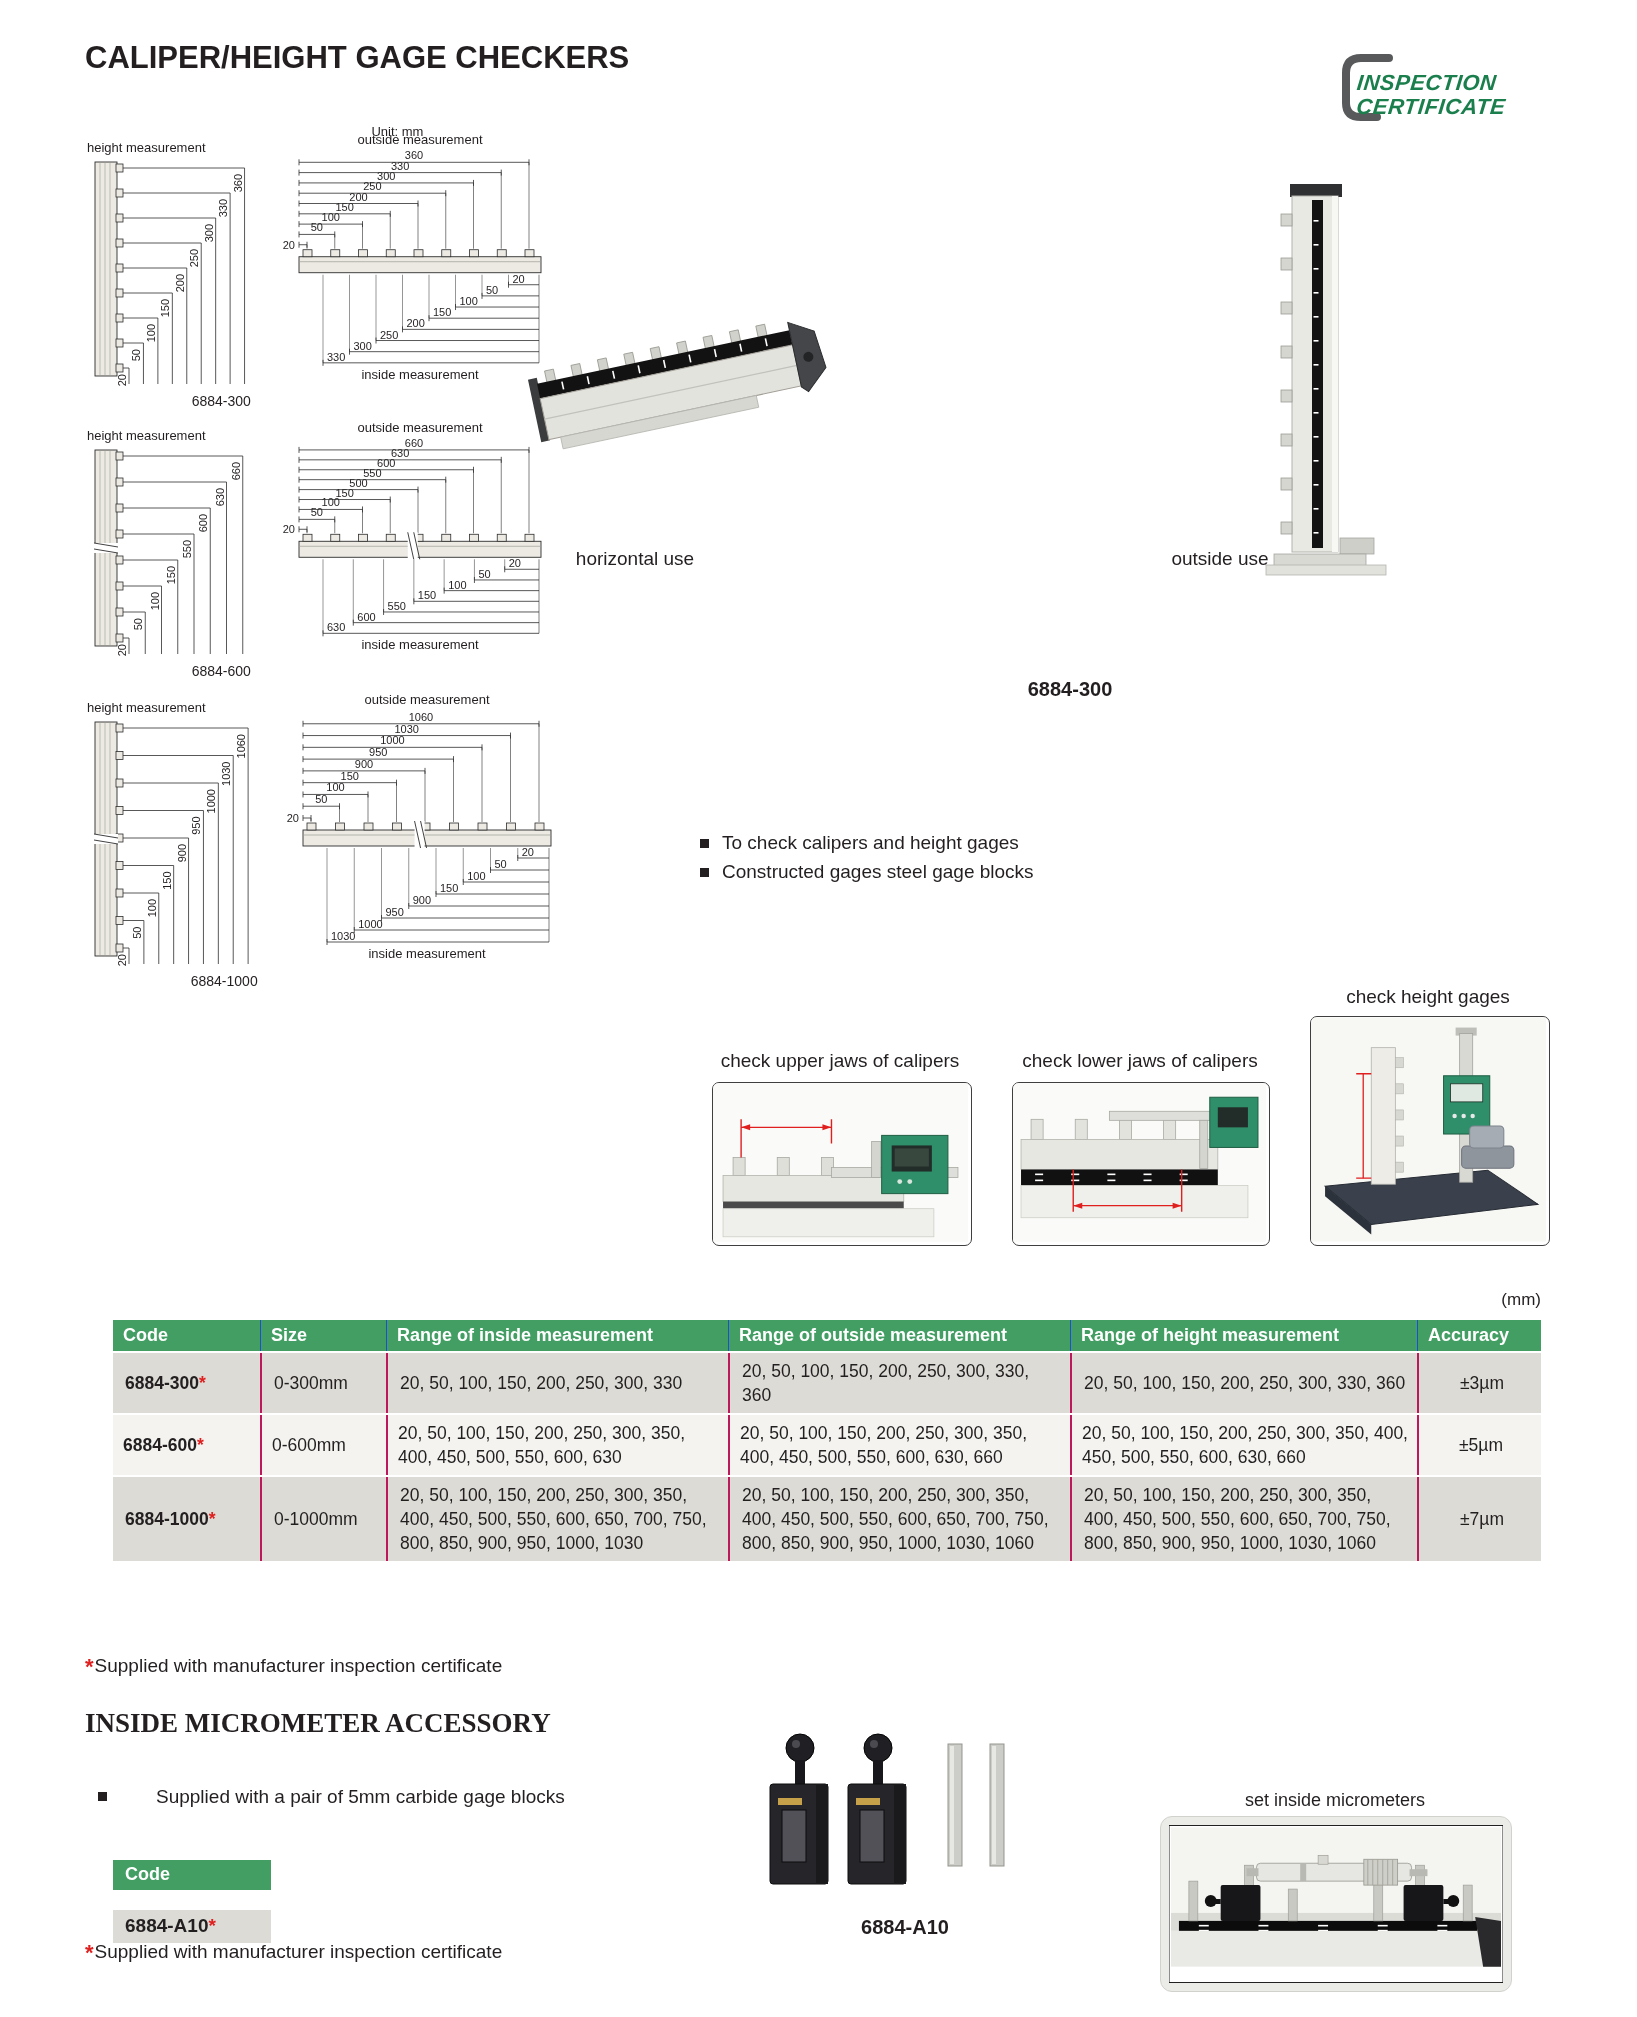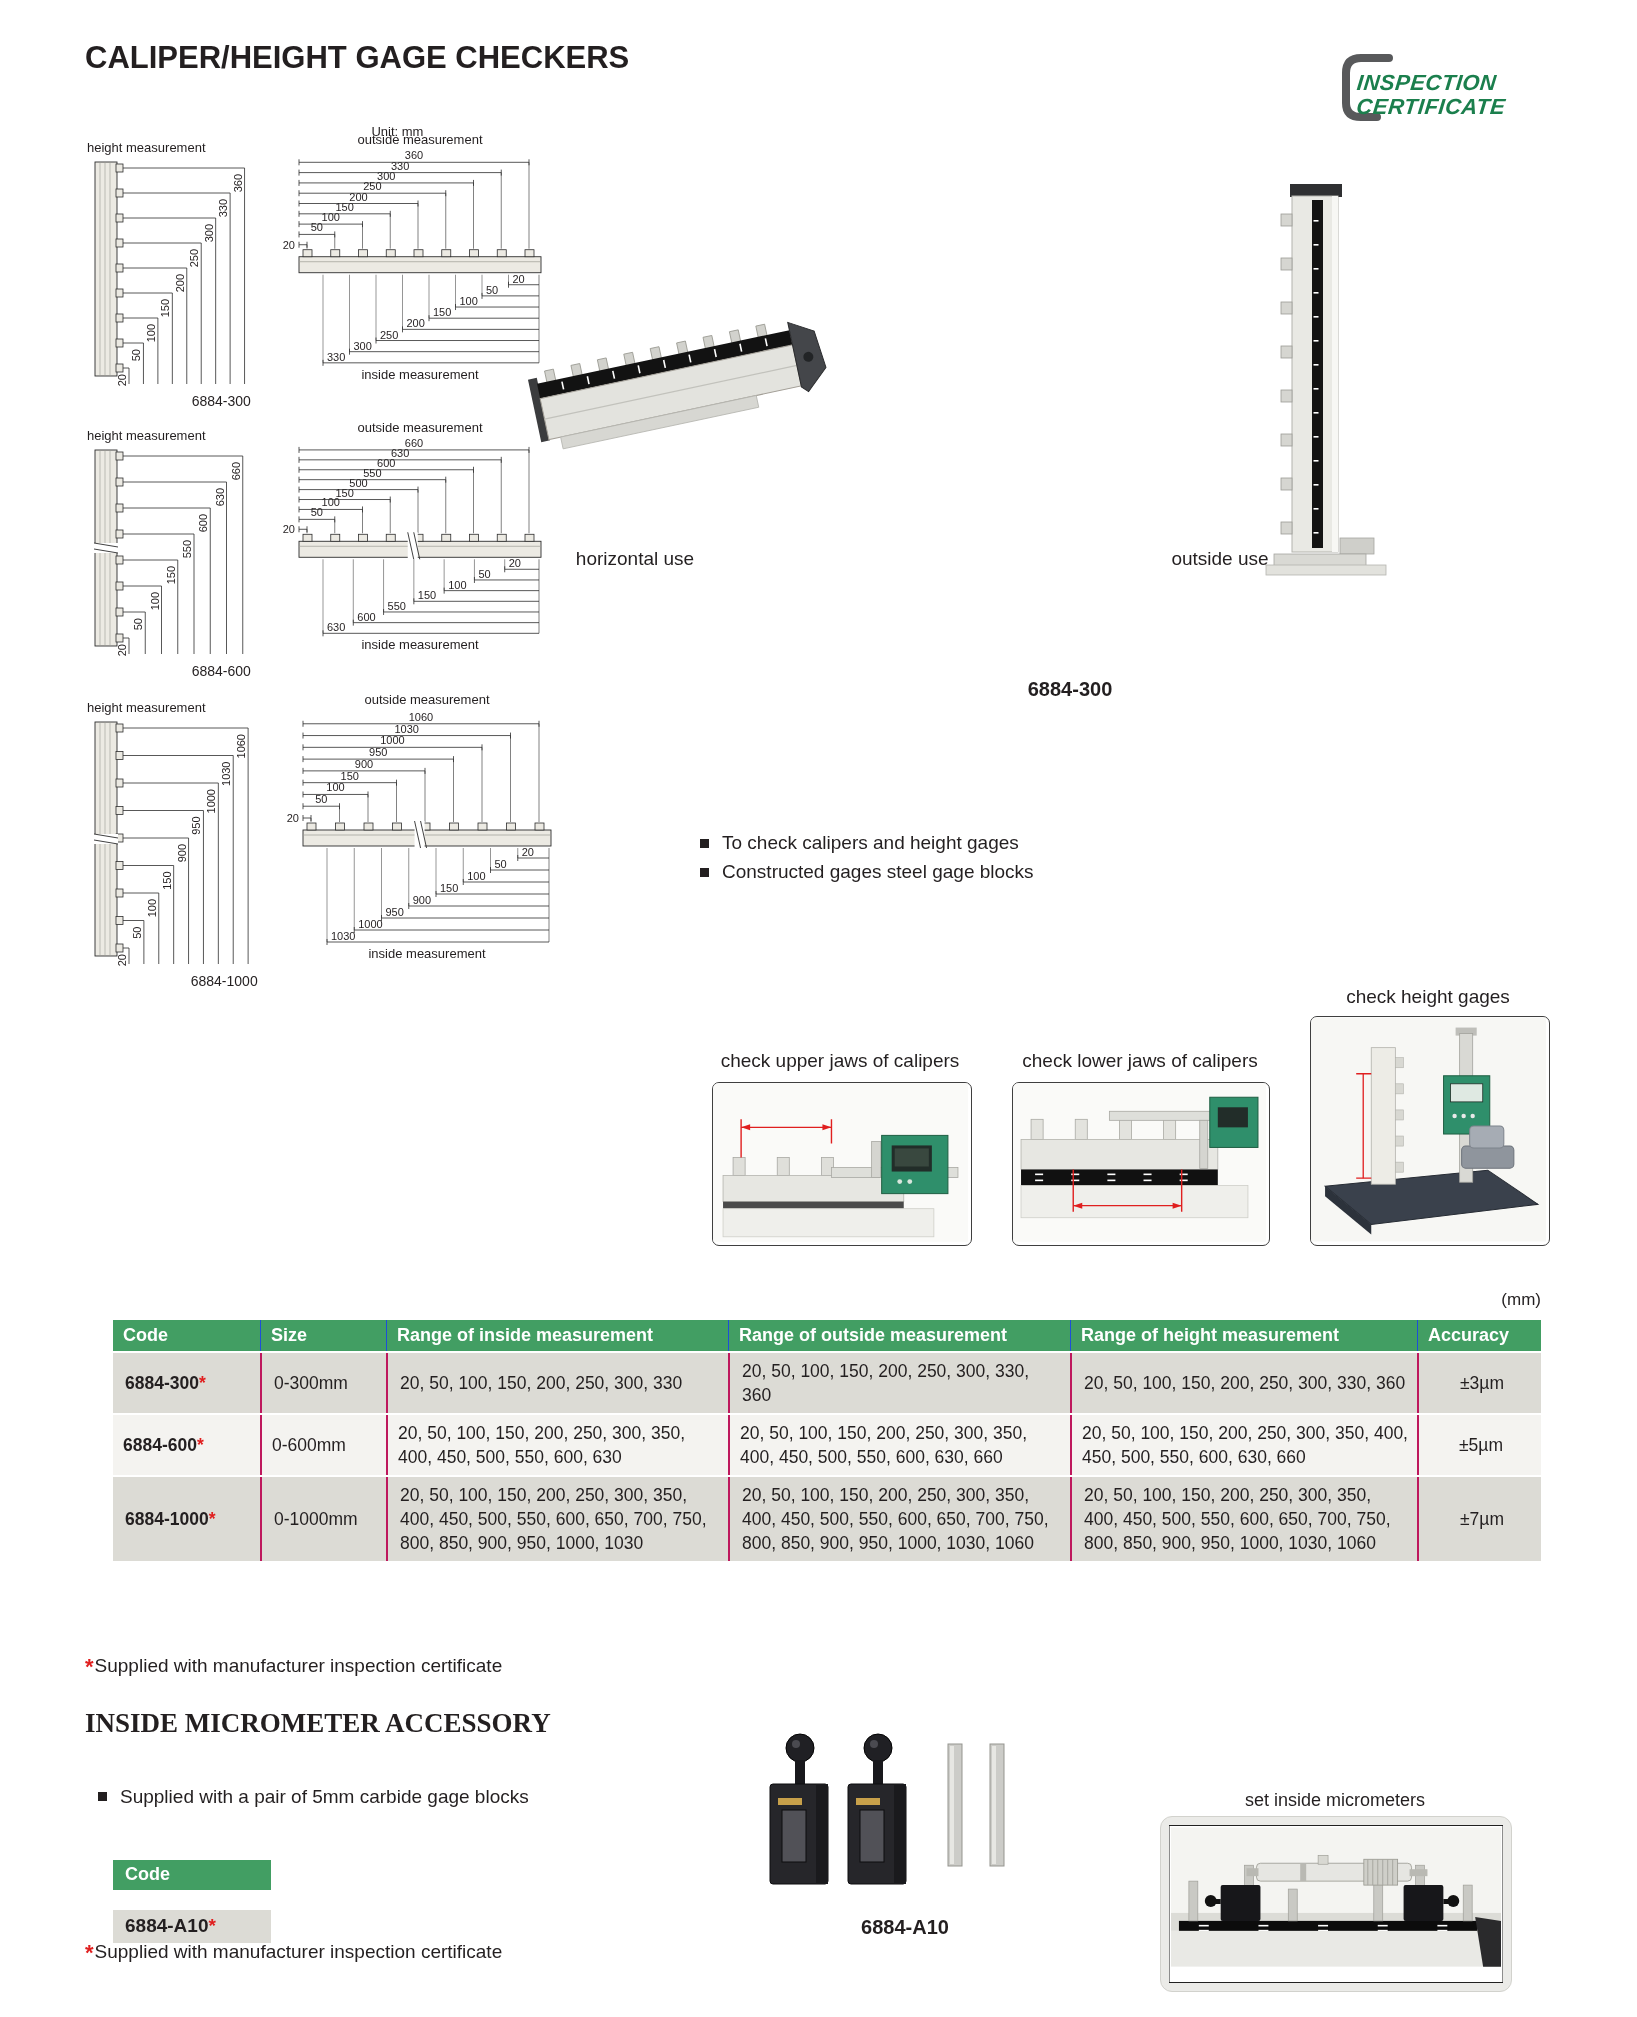--- a/index.html
+++ b/index.html
@@ -736,21 +736,21 @@
         </tbody>
     </table>
   </div>
 
   <div class="abs footnote" style="left:85px;top:1652px;">
     <span class="star">*</span><span>Supplied with manufacturer inspection certificate</span>
   </div>
 
   <div class="abs section-title" style="left:85px;top:1708px;font-family:Liberation Serif, serif;">INSIDE MICROMETER ACCESSORY</div>
 
-  <div class="abs" style="left:98px;top:1786px;display:flex;align-items:flex-start;font-size:19px;">
+  <div class="abs" style="left:98px;top:1786px;display:flex;align-items:flex-start;font-size:19px;gap:36px;">
     <span class="sq" style="display:inline-block;width:9px;height:9px;background:#231f20;margin:6px 13px 0 0;"></span>
     <span>Supplied with a pair of 5mm carbide gage blocks</span>
   </div>
 
   <div class="abs mini-table" style="left:113px;top:1860px;">
     <div class="mini-head">Code</div>
     <div class="mini-row">
       <span>6884-A10</span><span class="star">*</span>
     </div>
   </div>

